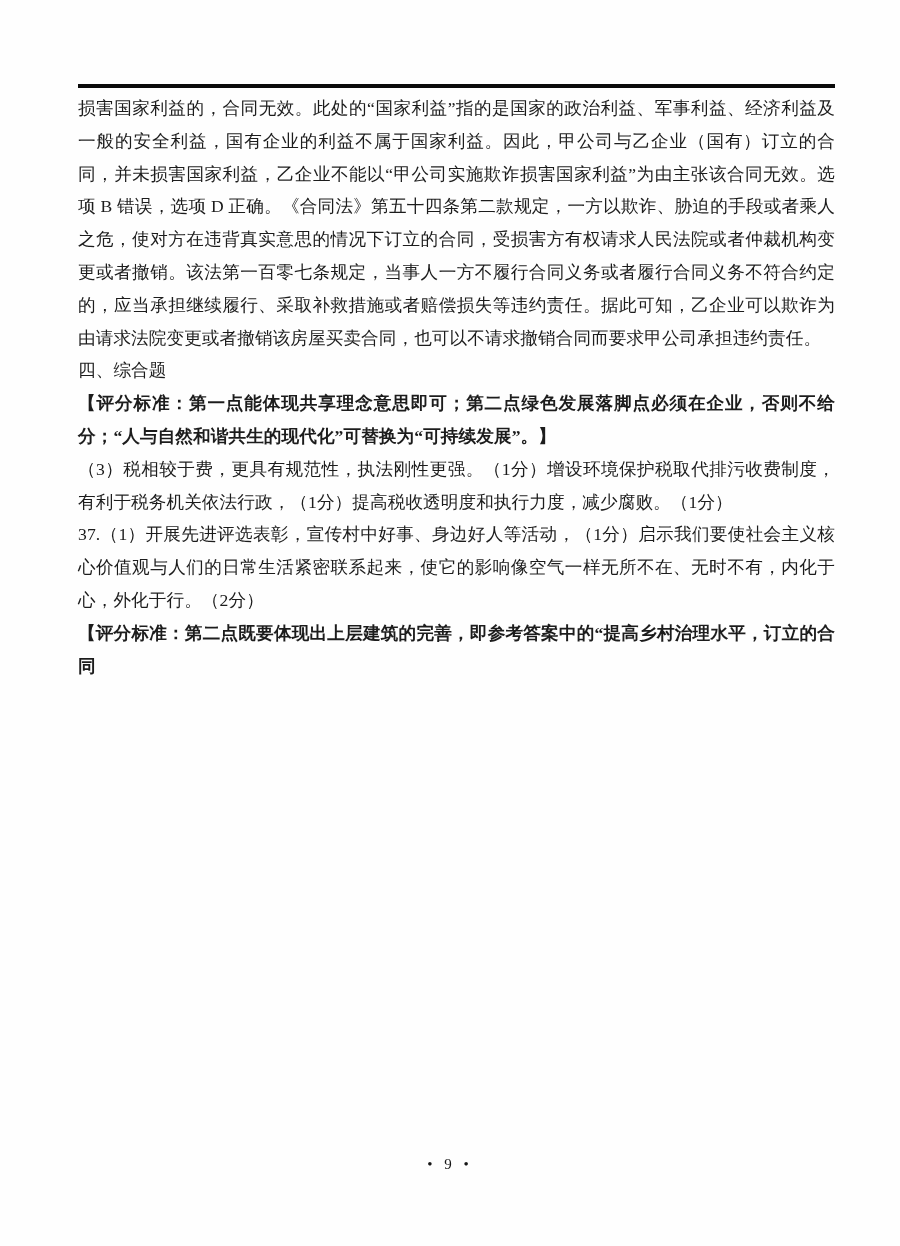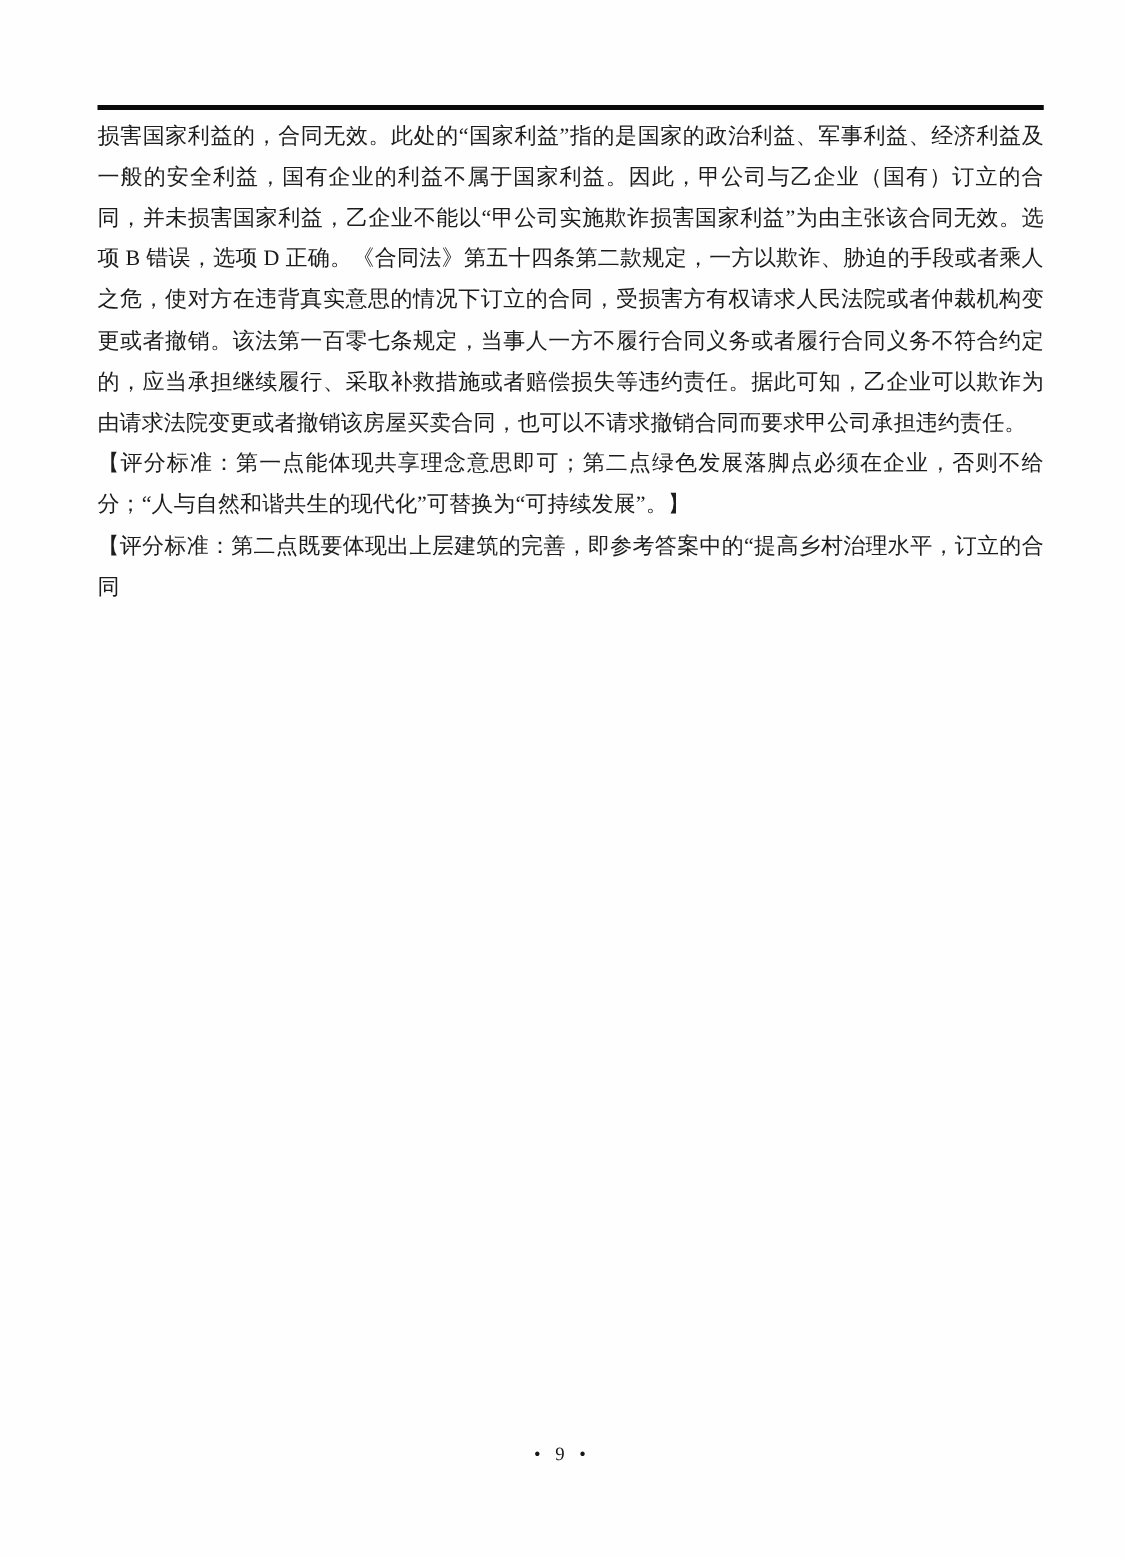--- a/index.html
+++ b/index.html
@@ -29,21 +29,21 @@
   }
   .para {
     font-size: 17.6px;
     line-height: 32.8px;
     text-align: justify;
     text-justify: inter-ideograph;
     letter-spacing: 0.1px;
     word-break: break-all;
   }
   .para.scoring {
-    font-weight: normal;
+    font-weight: bold;
   }
   .para.fill-last {
     text-align-last: justify;
   }
   .footer {
     position: absolute;
     left: 0;
     top: 1156px;
     width: 100%;
     text-align: center;
@@ -52,17 +52,20 @@
     color: #161616;
   }
 </style>
 </head>
 <body>
 
 <div class="page">
   <div class="content">
     <div class="top-rule"></div>
     <p class="para">损害国家利益的，合同无效。此处的“国家利益”指的是国家的政治利益、军事利益、经济利益及一般的安全利益，国有企业的利益不属于国家利益。因此，甲公司与乙企业（国有）订立的合同，并未损害国家利益，乙企业不能以“甲公司实施欺诈损害国家利益”为由主张该合同无效。选项 B 错误，选项 D 正确。《合同法》第五十四条第二款规定，一方以欺诈、胁迫的手段或者乘人之危，使对方在违背真实意思的情况下订立的合同，受损害方有权请求人民法院或者仲裁机构变更或者撤销。该法第一百零七条规定，当事人一方不履行合同义务或者履行合同义务不符合约定的，应当承担继续履行、采取补救措施或者赔偿损失等违约责任。据此可知，乙企业可以欺诈为由请求法院变更或者撤销该房屋买卖合同，也可以不请求撤销合同而要求甲公司承担违约责任。</p>
+    <p class="para">四、综合题</p>
     <p class="para scoring">【评分标准：第一点能体现共享理念意思即可；第二点绿色发展落脚点必须在企业，否则不给分；“人与自然和谐共生的现代化”可替换为“可持续发展”。】</p>
+    <p class="para">（3）税相较于费，更具有规范性，执法刚性更强。（1分）增设环境保护税取代排污收费制度，有利于税务机关依法行政，（1分）提高税收透明度和执行力度，减少腐败。（1分）</p>
+    <p class="para">37.（1）开展先进评选表彰，宣传村中好事、身边好人等活动，（1分）启示我们要使社会主义核心价值观与人们的日常生活紧密联系起来，使它的影响像空气一样无所不在、无时不有，内化于心，外化于行。（2分）</p>
     <p class="para scoring fill-last">【评分标准：第二点既要体现出上层建筑的完善，即参考答案中的“提高乡村治理水平，订立的合同</p>
   </div>
   <div class="footer">• 9 •</div>
 </div>
 
 </body></html>

